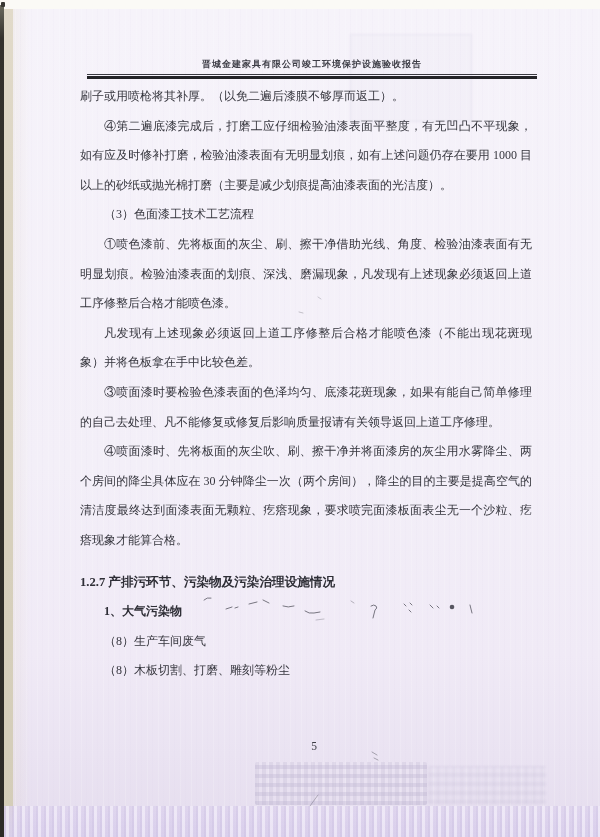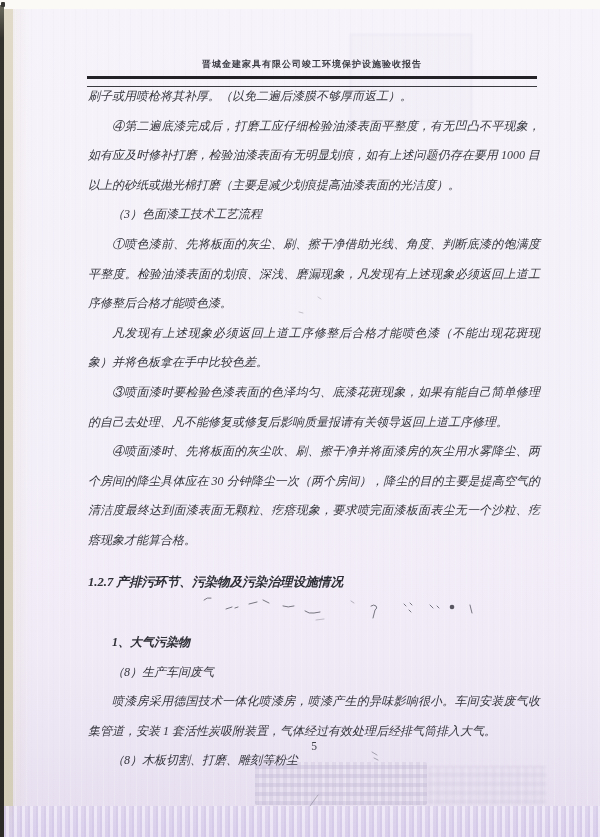--- a/index.html
+++ b/index.html
@@ -38,38 +38,38 @@
       repeating-linear-gradient(90deg,
         rgba(193,180,220,0.35) 0 2px, rgba(246,242,252,0.55) 2px 5px,
         rgba(208,196,232,0.30) 5px 8px),
       linear-gradient(180deg, rgba(228,219,240,0.7), rgba(221,211,237,0.95));
   }
 
   
   .header {
     position:absolute; left:87px; top:58px; width:450px;
     text-align:center; font-size:9px; font-weight:bold; letter-spacing:1px;
-    color:#3e3e47; padding-bottom:15px;
+    color:#3e3e47; padding-bottom:3px;
     border-bottom:1.3px solid #3a3a41;
   }
   .rule-thick {
     position:absolute; left:87px; top:76px; width:450px; height:3.2px;
     background:#232327;
   }
 
   
   .content {
-    position:absolute; left:88px; top:82px; width:452px;
+    position:absolute; left:80px; top:82px; width:452px;
     font-size:12px; line-height:29.6px; color:#35353d;
-    text-align:justify; text-justify:inter-character;font-style:italic;
+    text-align:justify; text-justify:inter-character;
   }
   .content p { margin:0; }
   .content p.indent { text-indent:2em; }
   .content p.heading { font-weight:bold; font-size:12.6px; color:#2e2e36;margin-top:12px; }
-  .content p.subheading { font-weight:bold; text-indent:2em; color:#2e2e36;margin-top:31px; }
+  .content p.subheading { font-weight:bold; text-indent:2em; color:#2e2e36; }
 
   .footer {
     position:absolute; left:88px; top:740px; width:452px;
     text-align:center; font-size:11.5px; color:#3c3c44;
   }
 
   
   .smudges { position:absolute; left:0; top:0; pointer-events:none; }
   .bleed1 {
     position:absolute; left:255px; top:762px; width:172px; height:43px;
@@ -104,28 +104,27 @@
 
   <div class="header">
     <span>晋城金建家具有限公司竣工环境保护设施验收报告</span>
   </div>
   <div class="rule-thick"></div>
 
   <div class="content">
     <p class="plain">刷子或用喷枪将其补厚。（以免二遍后漆膜不够厚而返工）。</p>
     <p class="indent">④第二遍底漆完成后，打磨工应仔细检验油漆表面平整度，有无凹凸不平现象，如有应及时修补打磨，检验油漆表面有无明显划痕，如有上述问题仍存在要用 1000 目以上的砂纸或抛光棉打磨（主要是减少划痕提高油漆表面的光洁度）。</p>
     <p class="indent">（3）色面漆工技术工艺流程</p>
-    <p class="indent">①喷色漆前、先将板面的灰尘、刷、擦干净借助光线、角度、判断底漆的饱满度平整度。检验油漆表面的划痕、深浅、磨漏现象，凡发现有上述现象必须返回上道工序修整后合格才能喷色漆。</p>
+    <p class="indent">①喷色漆前、先将板面的灰尘、刷、擦干净借助光线、角度、检验油漆表面有无明显划痕。检验油漆表面的划痕、深浅、磨漏现象，凡发现有上述现象必须返回上道工序修整后合格才能喷色漆。</p>
     <p class="indent">凡发现有上述现象必须返回上道工序修整后合格才能喷色漆（不能出现花斑现象）并将色板拿在手中比较色差。</p>
     <p class="indent">③喷面漆时要检验色漆表面的色泽均匀、底漆花斑现象，如果有能自己简单修理的自己去处理、凡不能修复或修复后影响质量报请有关领导返回上道工序修理。</p>
     <p class="indent">④喷面漆时、先将板面的灰尘吹、刷、擦干净并将面漆房的灰尘用水雾降尘、两个房间的降尘具体应在 30 分钟降尘一次（两个房间），降尘的目的主要是提高空气的清洁度最终达到面漆表面无颗粒、疙瘩现象，要求喷完面漆板面表尘无一个沙粒、疙瘩现象才能算合格。</p>
     <p class="heading">1.2.7 产排污环节、污染物及污染治理设施情况</p>
     <p class="subheading">1、大气污染物</p>
     <p class="indent">（8）生产车间废气</p>
-    <p class="indent">喷漆房采用德国技术一体化喷漆房，喷漆产生的异味影响很小。车间安装废气收集管道，安装 1 套活性炭吸附装置，气体经过有效处理后经排气筒排入大气。</p>
     <p class="indent">（8）木板切割、打磨、雕刻等粉尘</p>
   </div>
 
   <div class="footer">5</div>
 
   <svg class="smudges" width="600" height="837" viewBox="0 0 600 837">
     <g fill="none" stroke="#4e4e58" stroke-width="1" stroke-linecap="round" opacity="0.75">
       <path d="M204,600 q3,-3 7,-2"></path>
       <path d="M226,609 l6,-2 m3,1 l3,-1"></path>
       <path d="M249,604 l8,-2"></path>

